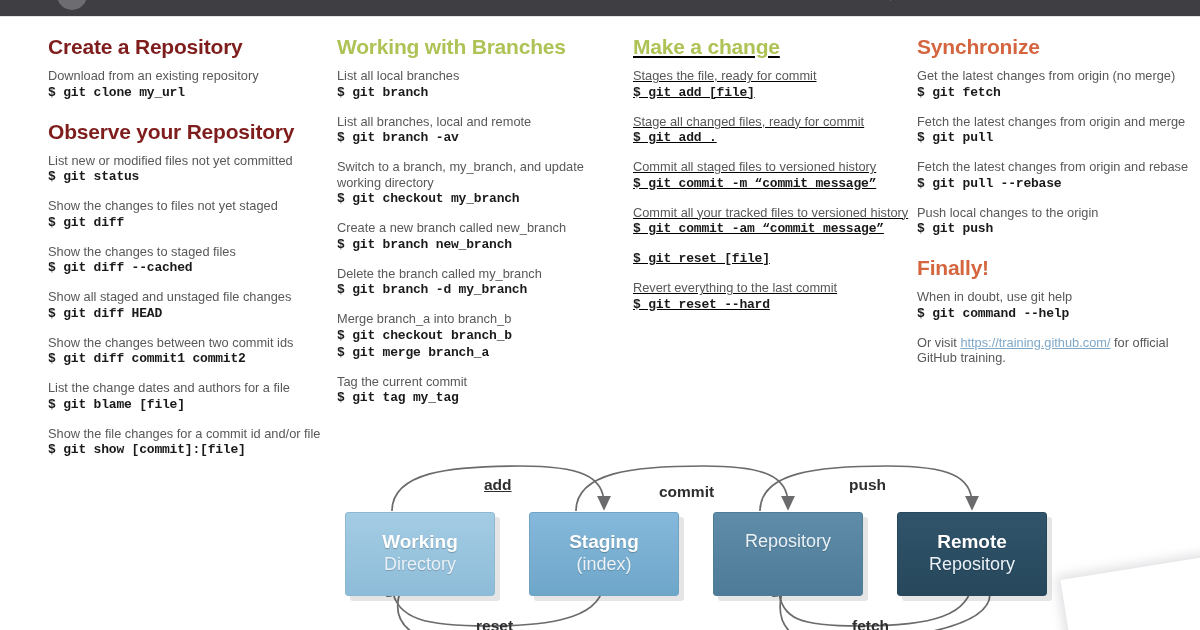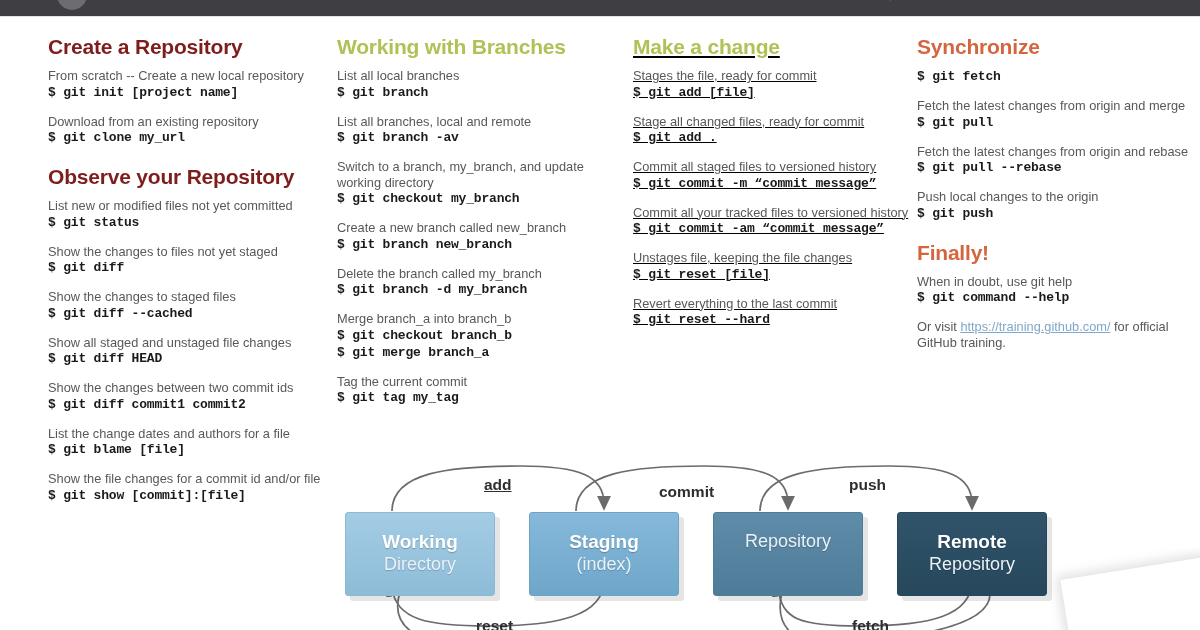--- a/index.html
+++ b/index.html
@@ -133,24 +133,20 @@
     <div class="topbar-logo"></div>
     <div class="topbar-glyph">▿</div>
   </div>
   <div class="topbar-rule"></div>
 
   <div class="sheet">
 
     <div class="col col-1">
         <h2 class="section-title blue">Create a Repository</h2>
         <div class="block">
-          <div class="desc">From scratch -- Create a new local repository</div>
-          <div class="cmd">$ git init [project name]</div>
-        </div>
-        <div class="block">
           <div class="desc">Download from an existing repository</div>
           <div class="cmd">$ git clone my_url</div>
         </div>
         <h2 class="section-title blue gap-top">Observe your Repository</h2>
         <div class="block">
           <div class="desc">List new or modified files not yet committed</div>
           <div class="cmd">$ git status</div>
         </div>
         <div class="block">
           <div class="desc">Show the changes to files not yet staged</div>
@@ -221,31 +217,31 @@
         </div>
         <div class="block">
           <div class="desc">Commit all staged files to versioned history</div>
           <div class="cmd">$ git commit -m “commit message”</div>
         </div>
         <div class="block">
           <div class="desc">Commit all your tracked files to versioned history</div>
           <div class="cmd">$ git commit -am “commit message”</div>
         </div>
         <div class="block">
-          <div class="desc">Unstages file, keeping the file changes</div>
           <div class="cmd">$ git reset [file]</div>
         </div>
         <div class="block">
           <div class="desc">Revert everything to the last commit</div>
           <div class="cmd">$ git reset --hard</div>
         </div>
       </div>
     <div class="col col-4">
         <h2 class="section-title orange">Synchronize</h2>
         <div class="block">
+          <div class="desc">Get the latest changes from origin (no merge)</div>
           <div class="cmd">$ git fetch</div>
         </div>
         <div class="block">
           <div class="desc">Fetch the latest changes from origin and merge</div>
           <div class="cmd">$ git pull</div>
         </div>
         <div class="block">
           <div class="desc">Fetch the latest changes from origin and rebase</div>
           <div class="cmd">$ git pull --rebase</div>
         </div>

